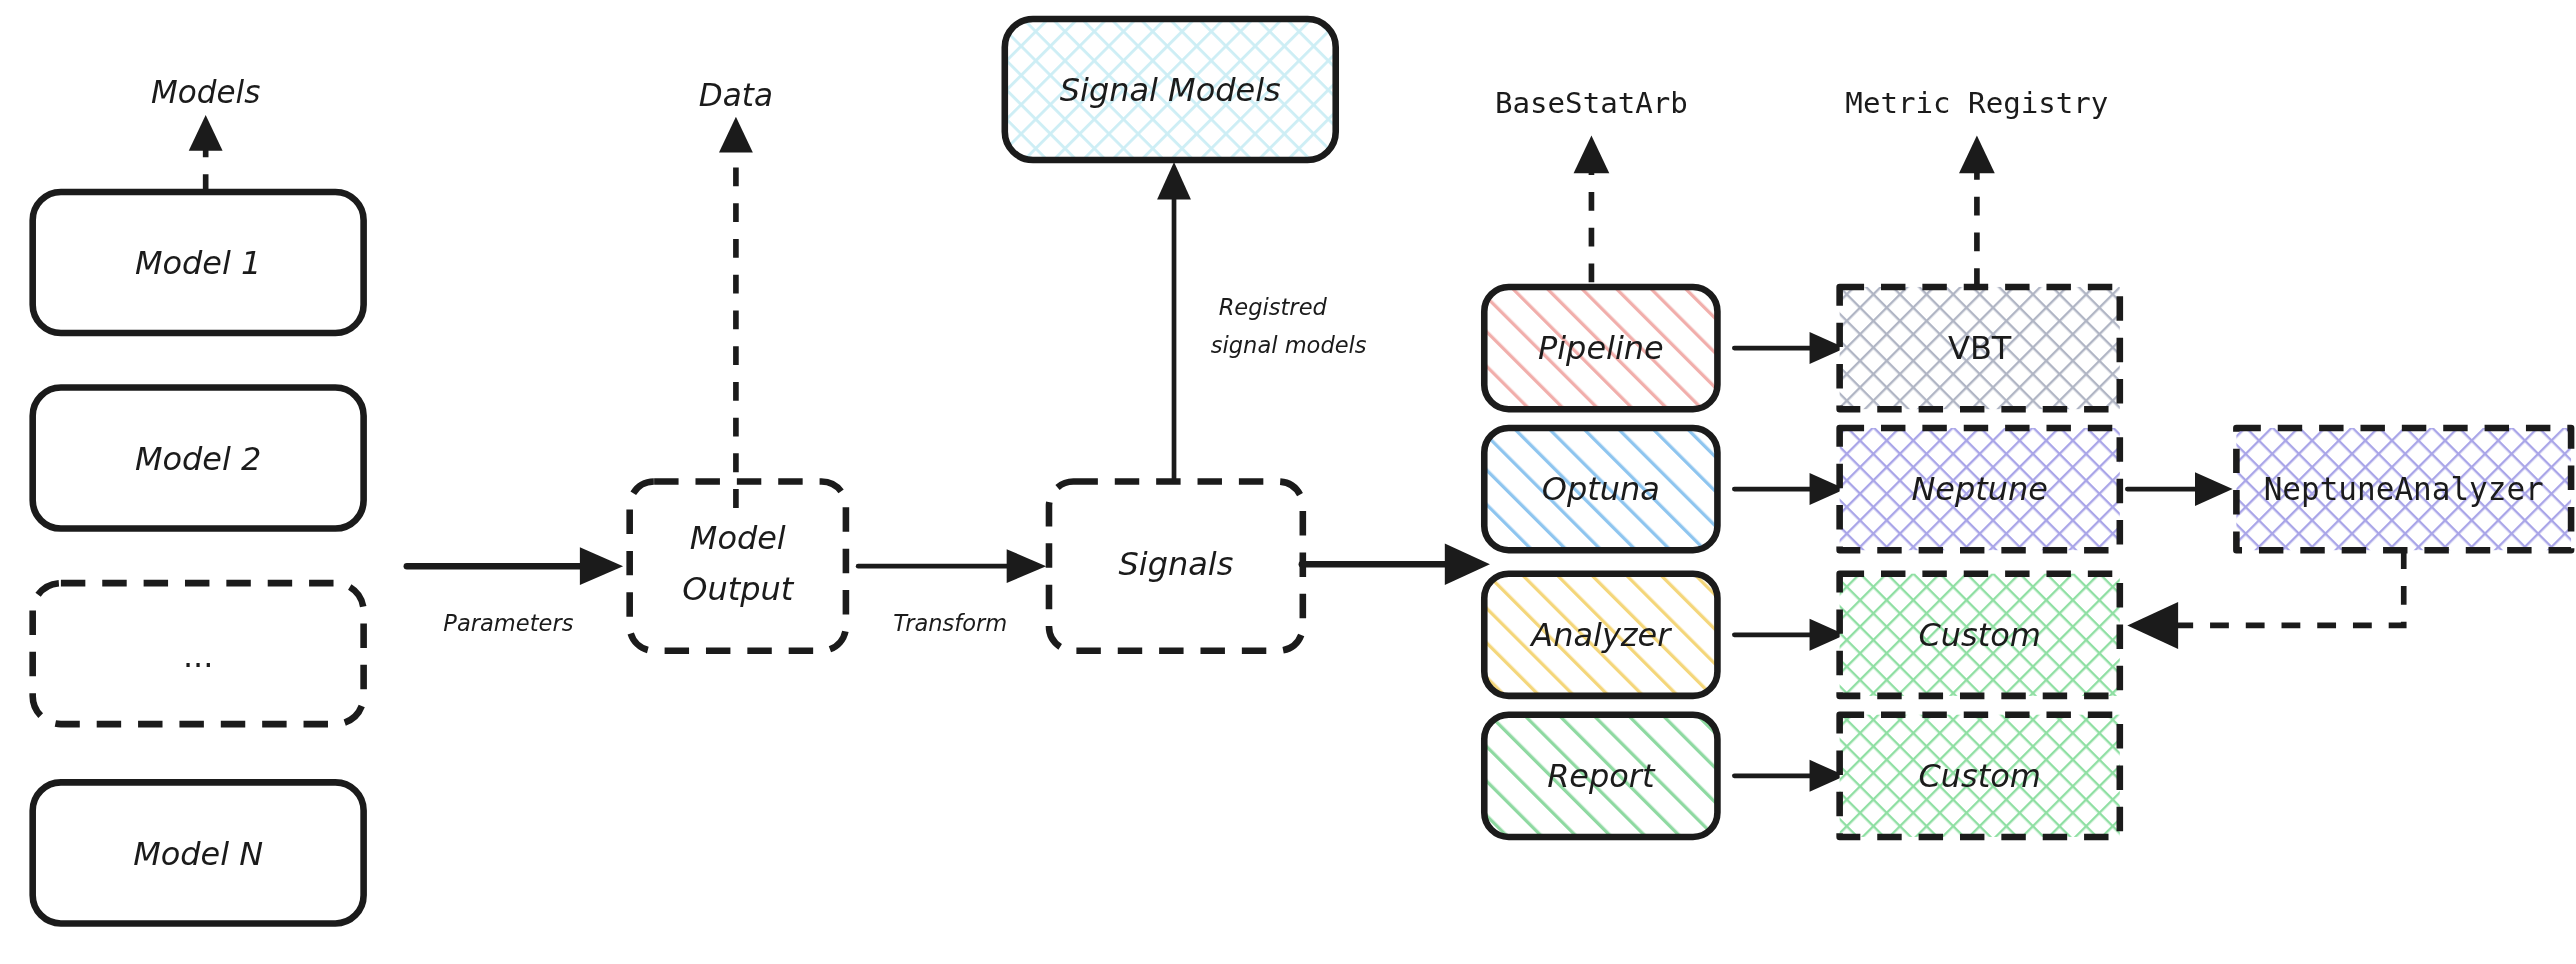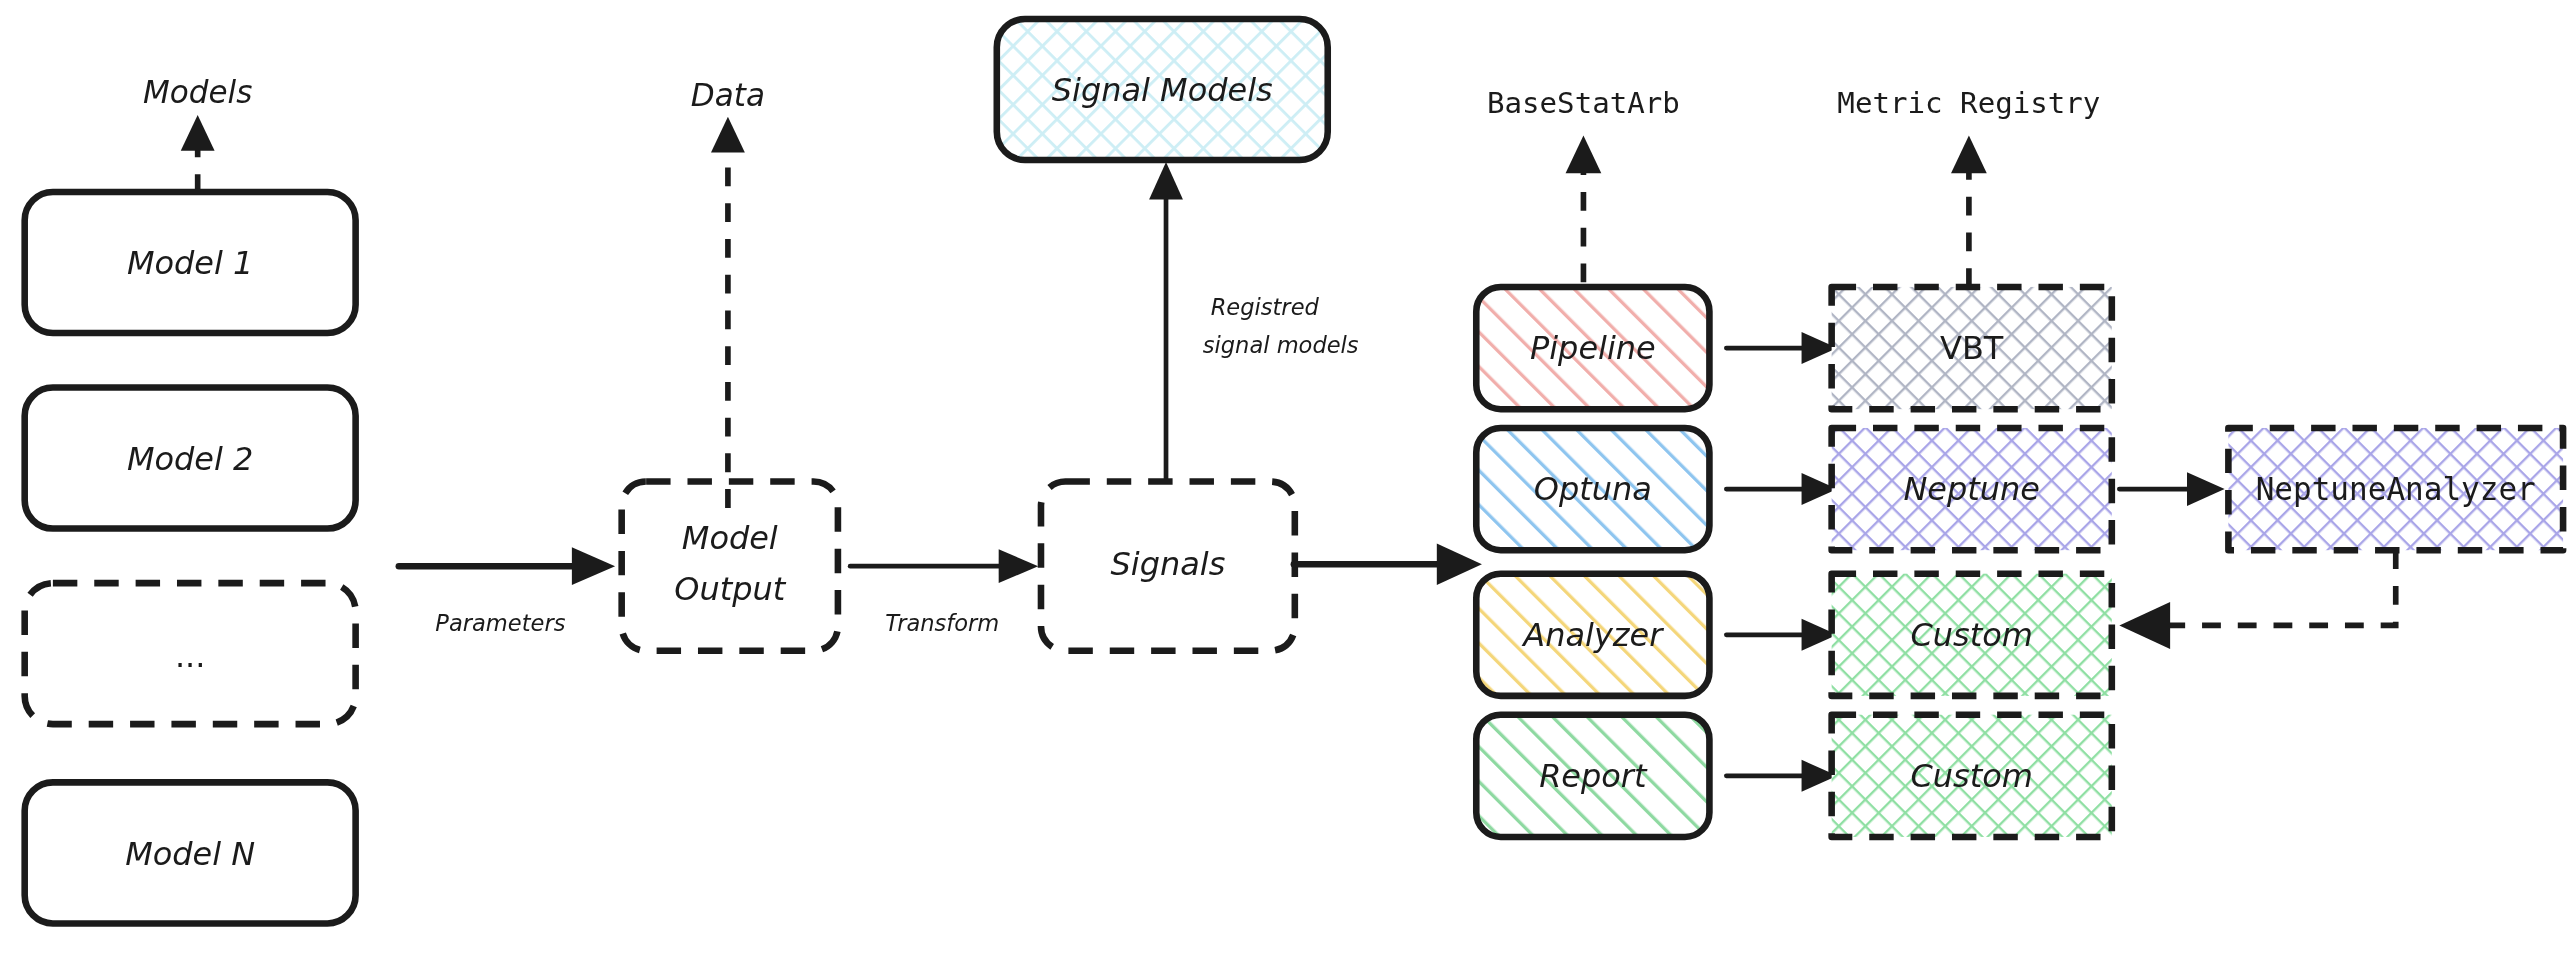--- a/index.html
+++ b/index.html
@@ -1,20 +1,20 @@
 <!DOCTYPE html>
 <html style="font-size:15px"><head>
 <meta charset="utf-8">
 <style>
   html,body{margin:0;padding:0;background:#ffffff;}
   body{
     width:2576px;height:965px;position:relative;overflow:hidden;
     font-family:"DejaVu Sans",sans-serif;
   }
-  #stage{position:absolute;left:4px;top:0;width:2156px;height:965px;}
+  #stage{position:absolute;left:12px;top:0;width:2156px;height:965px;}
   svg#canvas{position:absolute;left:0;top:0;width:2576px;height:965px;}
 
   .node-label{
     font-family:"DejaVu Sans",sans-serif;
     fill:#1b1b1b;
     text-anchor:middle;
     dominant-baseline:middle;
     font-size:34px;
     font-style:italic;
   }

